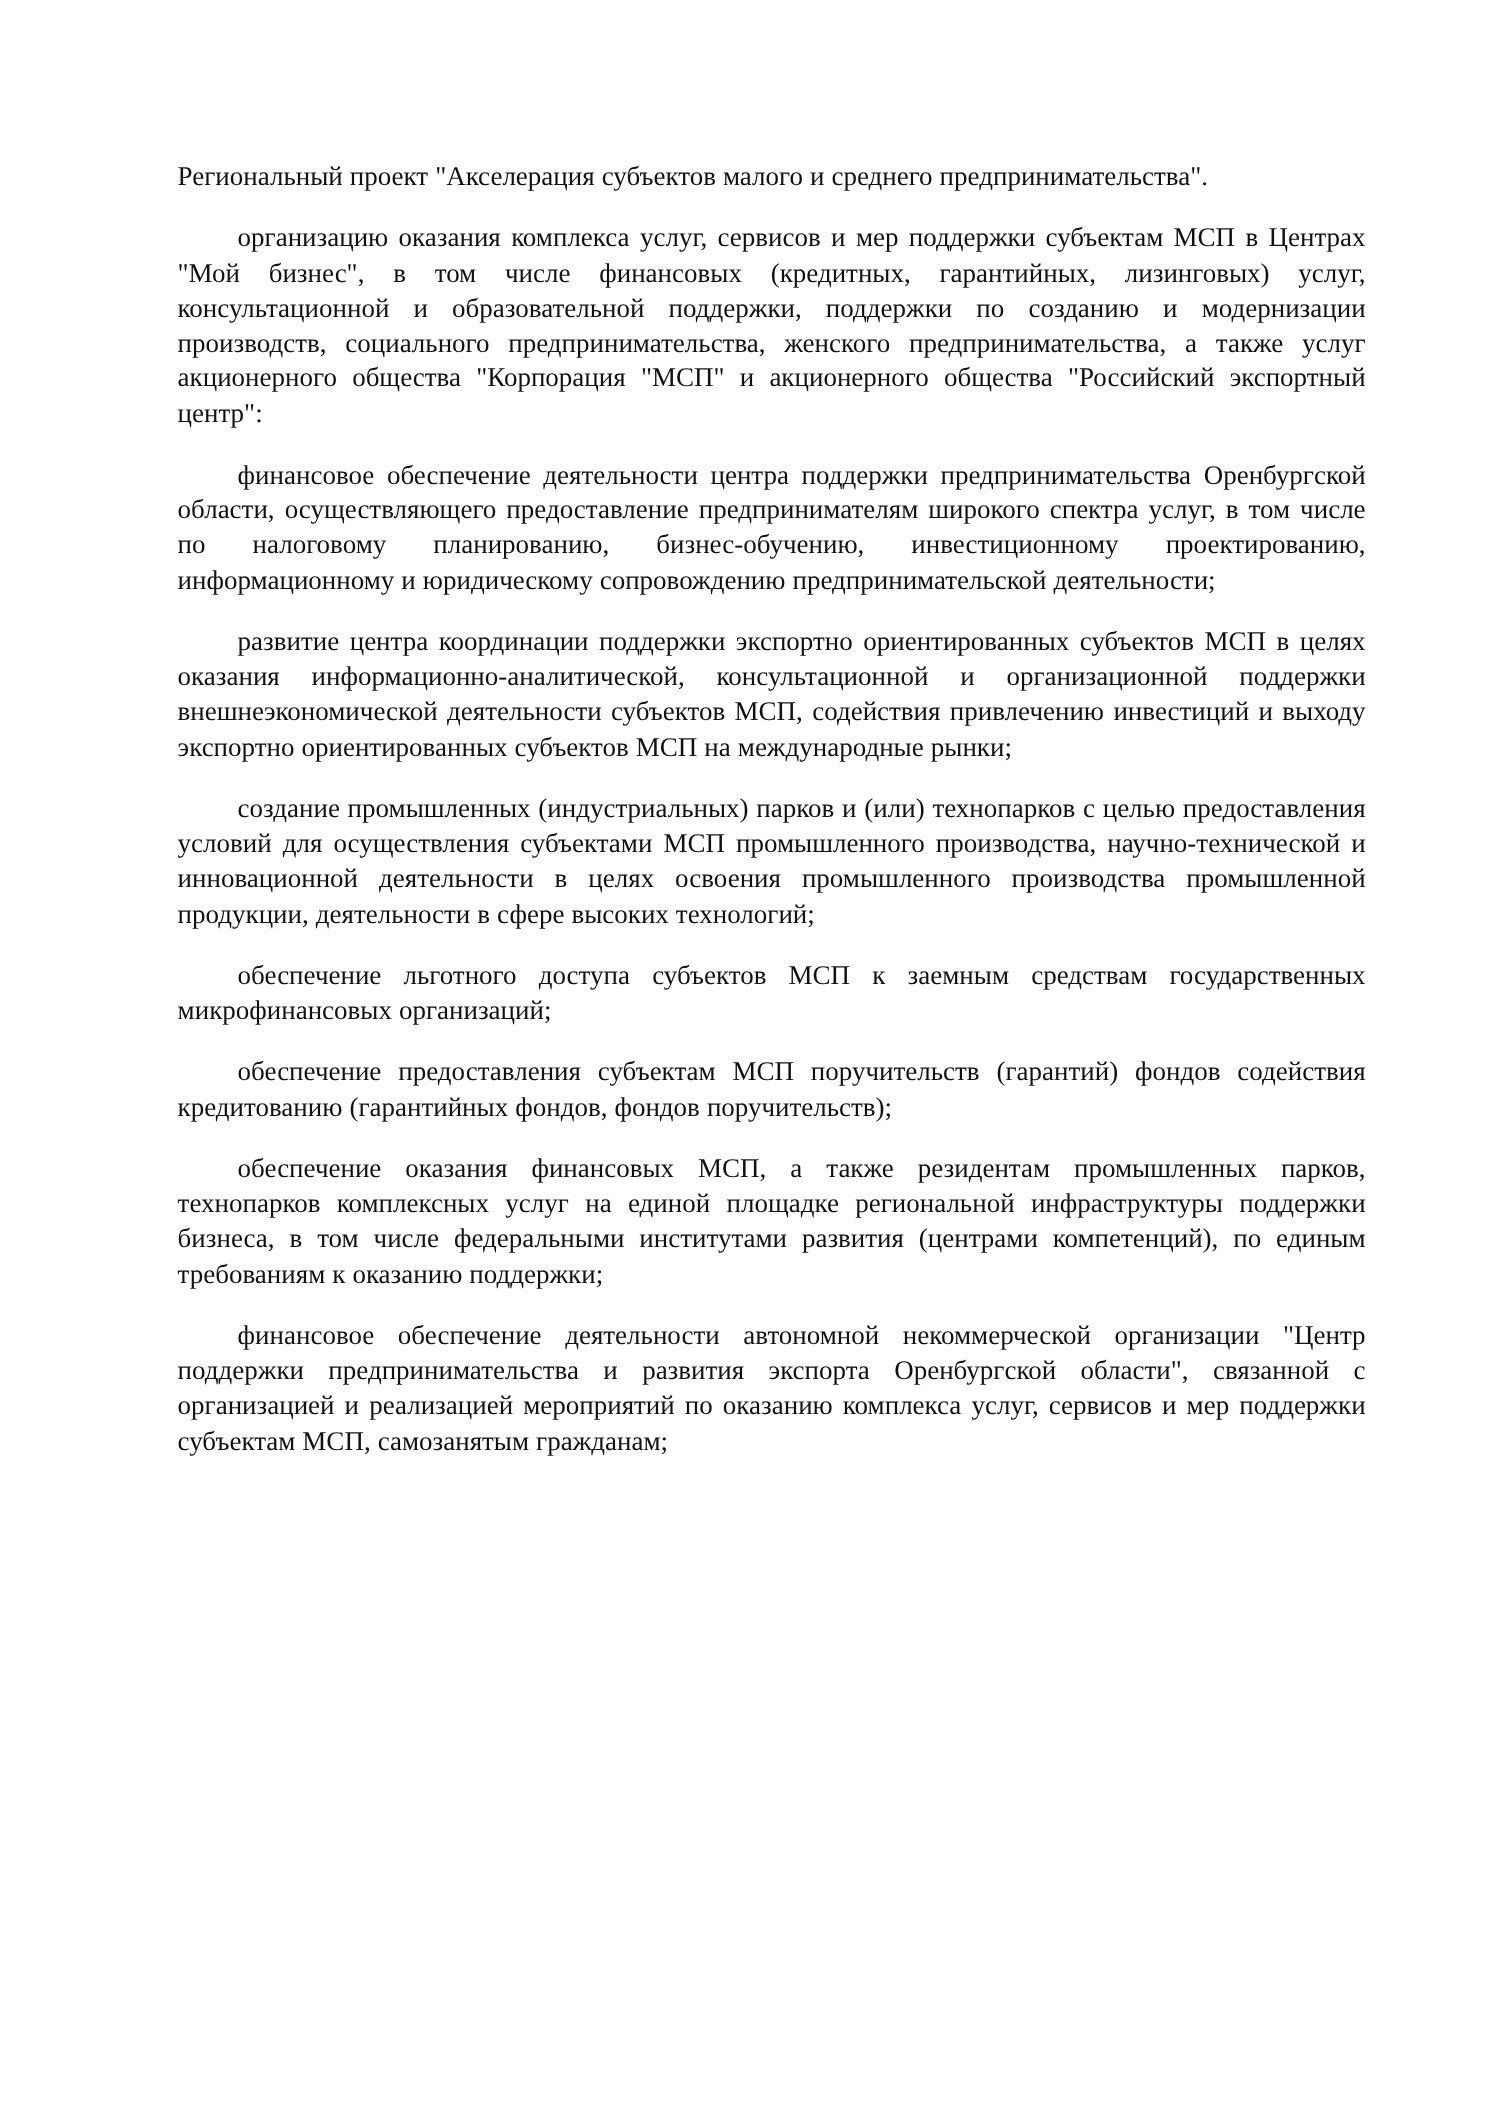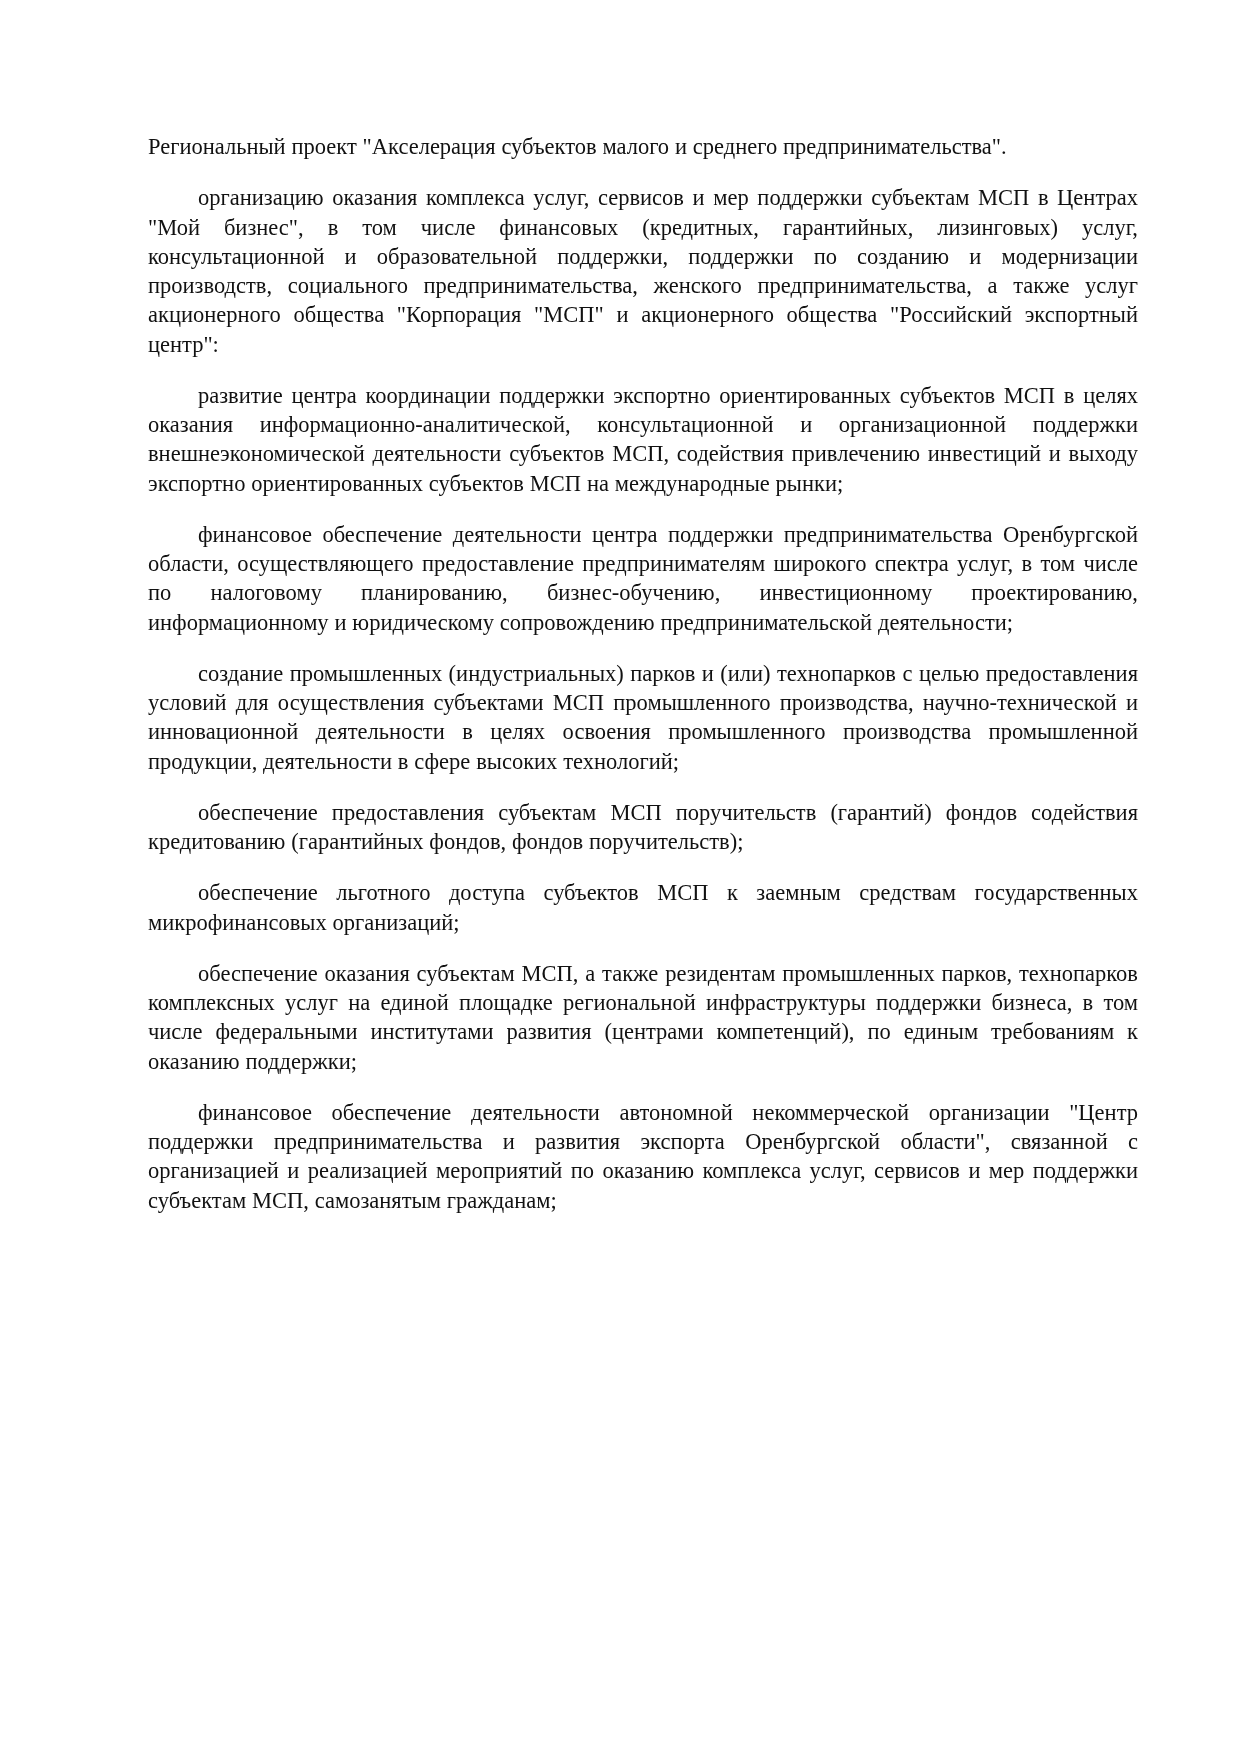--- a/index.html
+++ b/index.html
@@ -47,31 +47,31 @@
 <body>
 
 <div class="page">
   <div class="doc-body">
 
     <p class="para no-indent">Региональный проект "Акселерация субъектов малого и среднего предпринимательства".</p>
 
 
     <p class="para">организацию оказания комплекса услуг, сервисов и мер поддержки субъектам МСП в Центрах "Мой бизнес", в том числе финансовых (кредитных, гарантийных, лизинговых) услуг, консультационной и образовательной поддержки, поддержки по созданию и модернизации производств, социального предпринимательства, женского предпринимательства, а также услуг акционерного общества "Корпорация "МСП" и акционерного общества "Российский экспортный центр":</p>
 
+    <p class="para">финансовое обеспечение деятельности центра поддержки предпринимательства Оренбургской области, осуществляющего предоставление предпринимателям широкого спектра услуг, в том числе по налоговому планированию, бизнес-обучению, инвестиционному проектированию, информационному и юридическому сопровождению предпринимательской деятельности;</p>
+
     <p class="para">развитие центра координации поддержки экспортно ориентированных субъектов МСП в целях оказания информационно-аналитической, консультационной и организационной поддержки внешнеэкономической деятельности субъектов МСП, содействия привлечению инвестиций и выходу экспортно ориентированных субъектов МСП на международные рынки;</p>
-
-    <p class="para">финансовое обеспечение деятельности центра поддержки предпринимательства Оренбургской области, осуществляющего предоставление предпринимателям широкого спектра услуг, в том числе по налоговому планированию, бизнес-обучению, инвестиционному проектированию, информационному и юридическому сопровождению предпринимательской деятельности;</p>
 
 
     <p class="para">создание промышленных (индустриальных) парков и (или) технопарков с целью предоставления условий для осуществления субъектами МСП промышленного производства, научно-технической и инновационной деятельности в целях освоения промышленного производства промышленной продукции, деятельности в сфере высоких технологий;</p>
 
 
+    <p class="para">обеспечение льготного доступа субъектов МСП к заемным средствам государственных микрофинансовых организаций;</p>
+
     <p class="para">обеспечение предоставления субъектам МСП поручительств (гарантий) фондов содействия кредитованию (гарантийных фондов, фондов поручительств);</p>
 
-    <p class="para">обеспечение льготного доступа субъектов МСП к заемным средствам государственных микрофинансовых организаций;</p>
-
-    <p class="para">обеспечение оказания субъектам МСП, а также резидентам промышленных парков, технопарков комплексных услуг на единой площадке региональной инфраструктуры поддержки бизнеса, в том числе федеральными институтами развития (центрами компетенций), по единым требованиям к оказанию поддержки;</p>
+    <p class="para">обеспечение оказания финансовых МСП, а также резидентам промышленных парков, технопарков комплексных услуг на единой площадке региональной инфраструктуры поддержки бизнеса, в том числе федеральными институтами развития (центрами компетенций), по единым требованиям к оказанию поддержки;</p>
 
     <p class="para">финансовое обеспечение деятельности автономной некоммерческой организации "Центр поддержки предпринимательства и развития экспорта Оренбургской области", связанной с организацией и реализацией мероприятий по оказанию комплекса услуг, сервисов и мер поддержки субъектам МСП, самозанятым гражданам;</p>
 
 
   </div>
 </div>
 
 </body></html>

